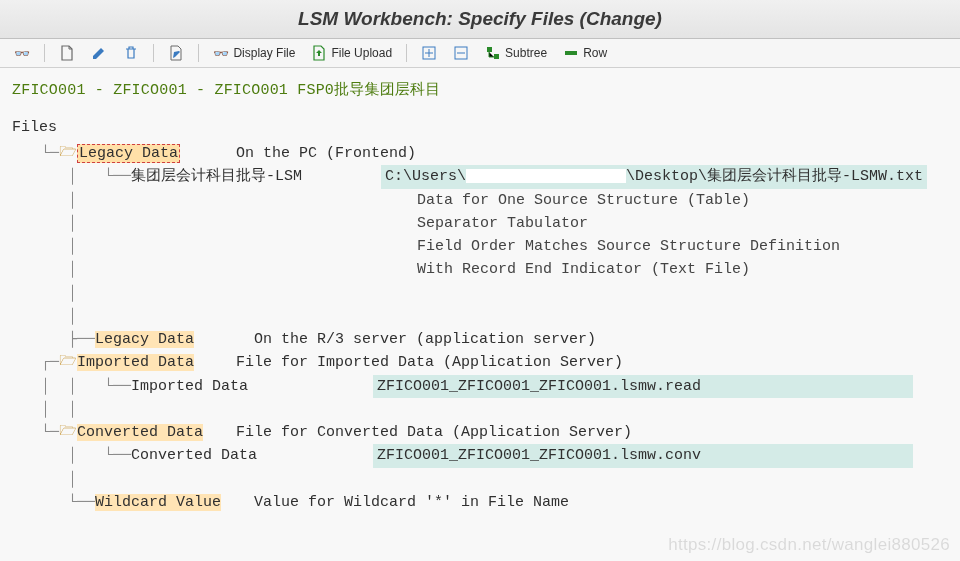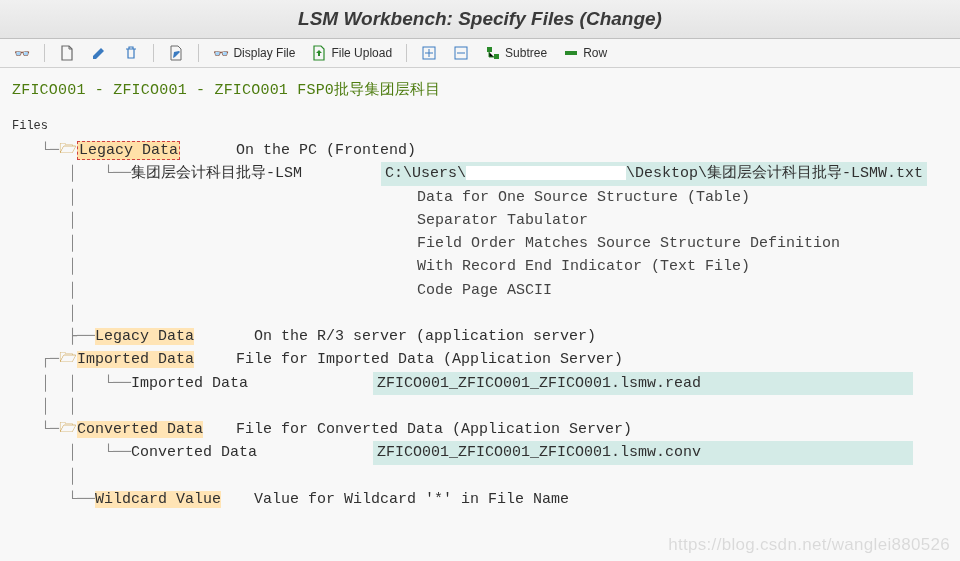--- a/index.html
+++ b/index.html
@@ -55,21 +55,21 @@
 
   .breadcrumb {
     font-family: "Courier New", monospace;
     font-size: 15px;
     padding: 12px 10px 4px 12px;
     color: #4d7c0f;
     letter-spacing: 0.2px;
   }
   .section-label {
     font-family: "Courier New", monospace;
-    font-size: 12px;
+    font-size: 15px;
     padding: 16px 10px 4px 12px;
   }
   .tree {
     font-family: "Courier New", monospace;
     font-size: 15px;
     padding: 2px 8px 8px 14px;
     line-height: 1.55;
     white-space: nowrap;
   }
   .row { display:flex; align-items:flex-start; }
@@ -232,21 +232,20 @@
       <span class="attrs">Field Order Matches Source Structure Definition</span>
     </div>
   <div class="row">
       <span class="branch">      │</span>
       <span style="width:340px;display:inline-block"></span>
       <span class="attrs">With Record End Indicator (Text File)</span>
     </div>
   <div class="row">
       <span class="branch">      │</span>
       <span style="width:340px;display:inline-block"></span>
-      <span class="attrs">Code Page ASCII</span>
     </div>
   <div class="row">
       <span class="branch">      │</span>
     </div>
 
   <div class="row">
     <span class="branch">      ├──</span>
     <span class="label-col"><span class="hl">Legacy Data</span></span>
     <span class="desc-col">On the R/3 server (application server)</span>
   </div>

